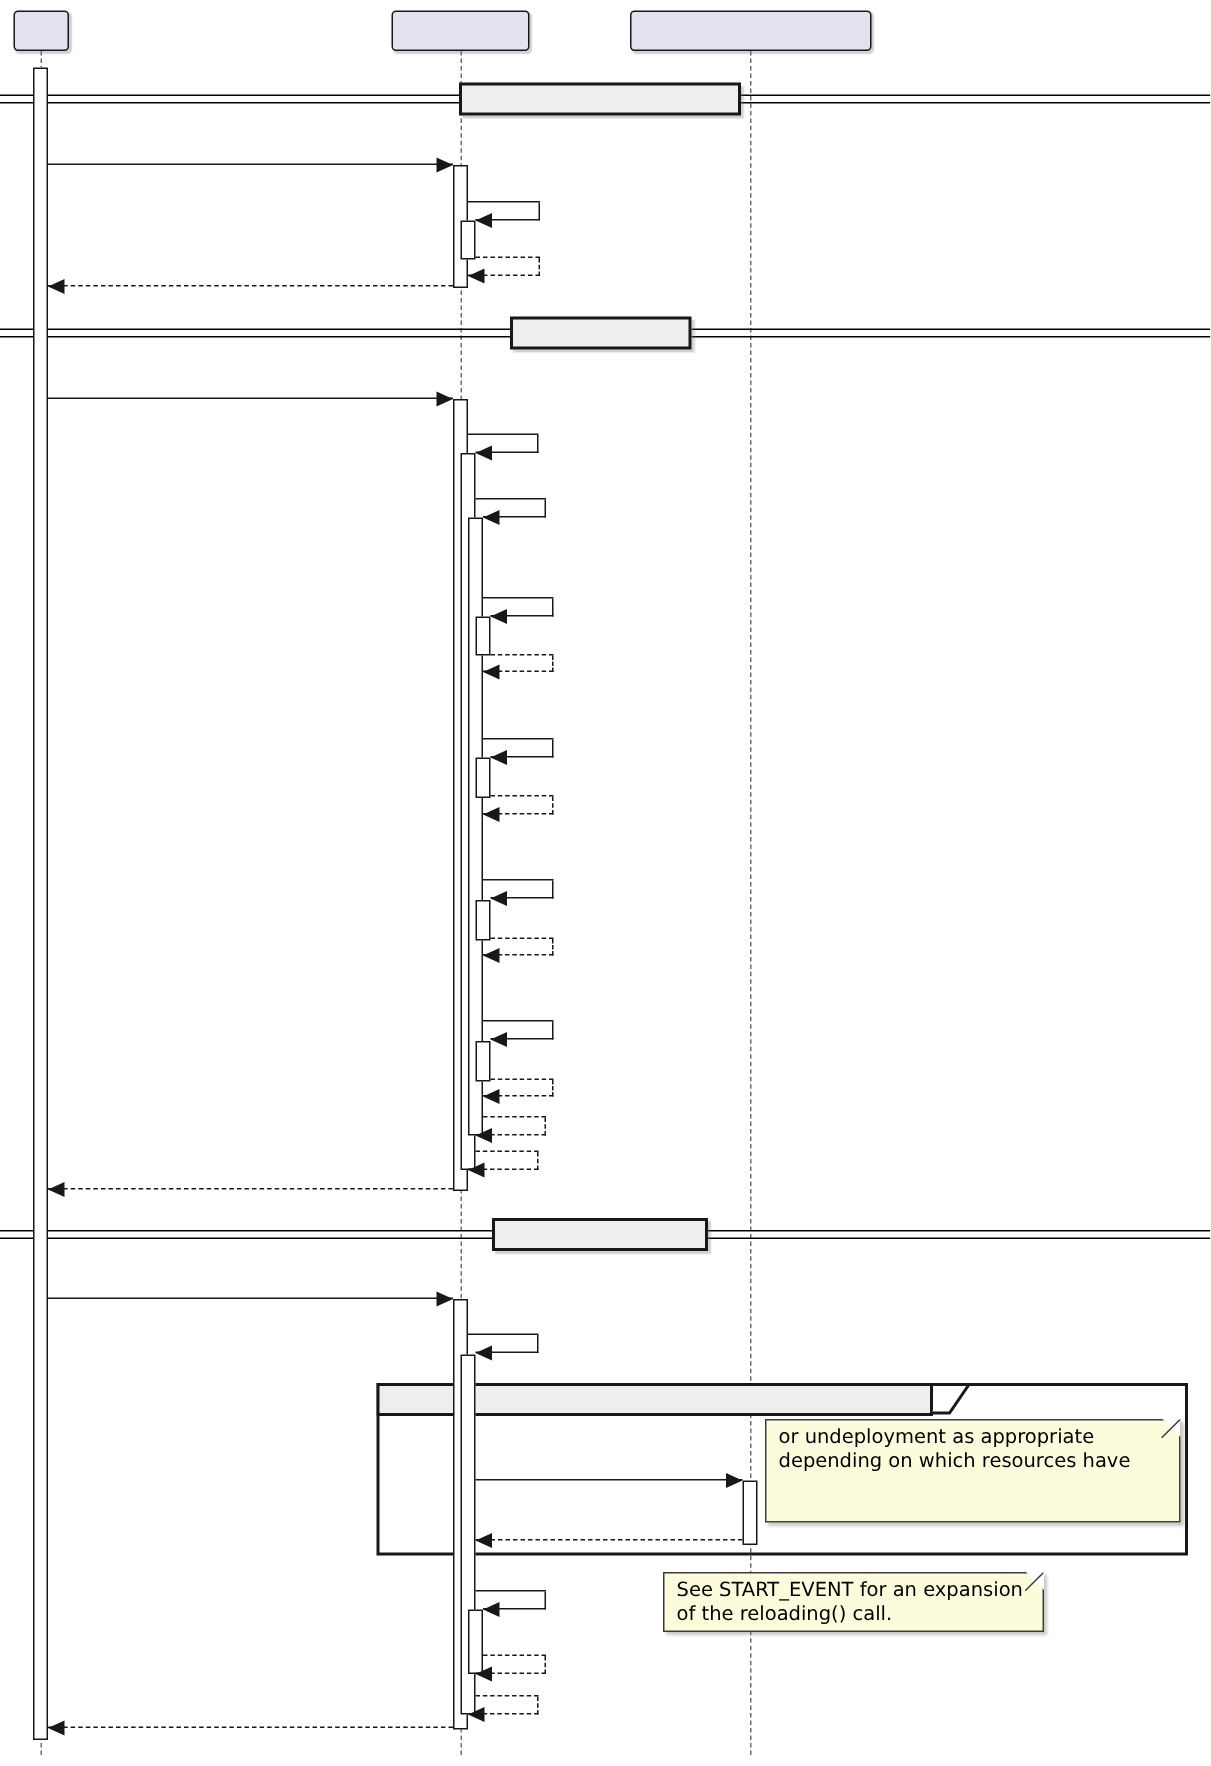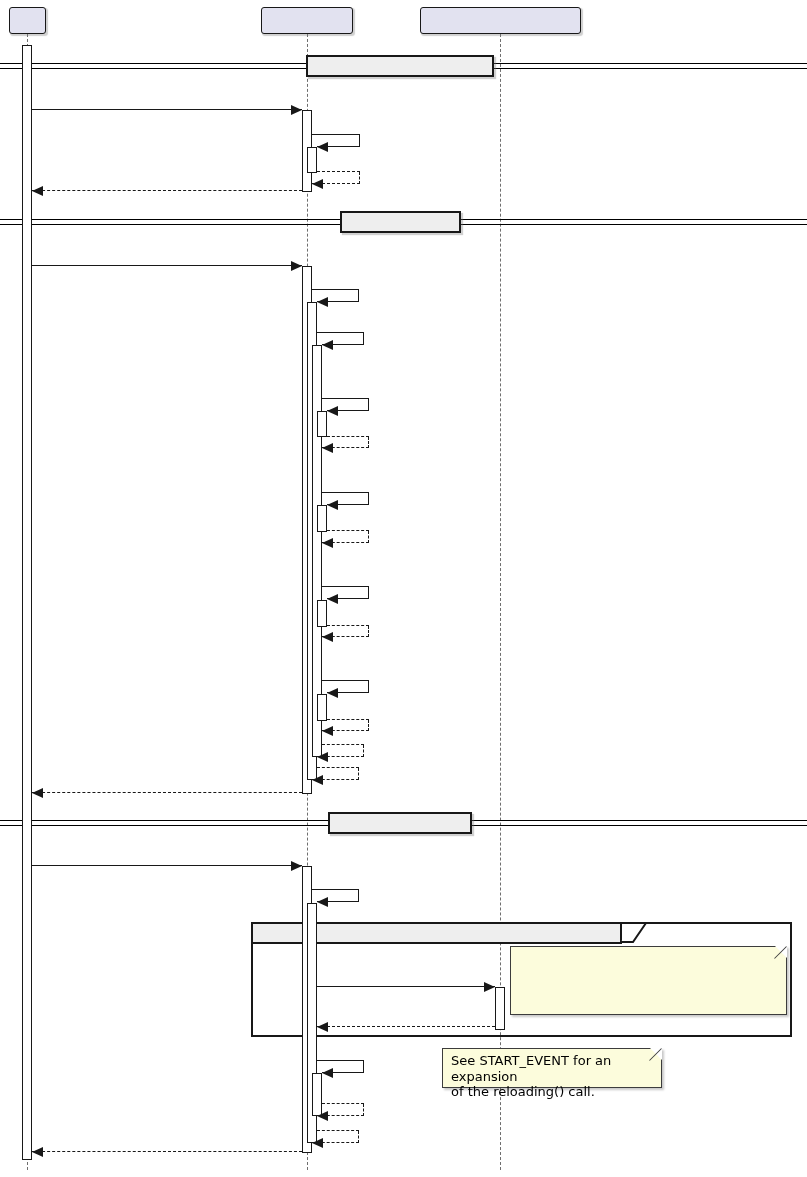--- a/index.html
+++ b/index.html
@@ -59,22 +59,24 @@
     <div class="divider-line" style="top: 820px;"></div>
     <div class="divider-line" style="top: 825px;"></div>
     <div class="frame" style="left: 251px; top: 922px; width: 541px; height: 115px;"></div>
     <div class="frame-title" style="left: 251px; top: 922px; width: 371px; height: 22px;"></div>
     <svg width="30" height="22" style="position: absolute; left: 620px; top: 922px;">
       <path d="M0,20 L13,20 L26,1" fill="#ffffff" stroke="#181818" stroke-width="2"></path>
     </svg>
     <div class="note" style="left: 510px; top: 946px; width: 277px; height: 69px;">
       <div class="fold-cover"></div>
       <div class="fold-line"></div>
+      <div>or undeployment as appropriate</div>
+      <div>depending on which resources have</div>
     </div>
-    <div class="note" style="left: 442px; top: 1048px; width: 220px; height: 40px;">
+    <div class="note" style="left: 442px; top: 1048px; width: 254px; height: 40px;">
       <div class="fold-cover"></div>
       <div class="fold-line"></div>
       <div>See START_EVENT for an expansion</div>
       <div>of the reloading() call.</div>
     </div>
     <div class="activation" style="left: 22px; top: 45px; width: 10px; height: 1115px;"></div>
     <div class="activation" style="left: 302px; top: 110px; width: 10px; height: 82px;"></div>
     <div class="activation" style="left: 307px; top: 147px; width: 10px; height: 26px;"></div>
     <div class="activation" style="left: 302px; top: 266px; width: 10px; height: 528px;"></div>
     <div class="activation" style="left: 307px; top: 302px; width: 10px; height: 478px;"></div>

